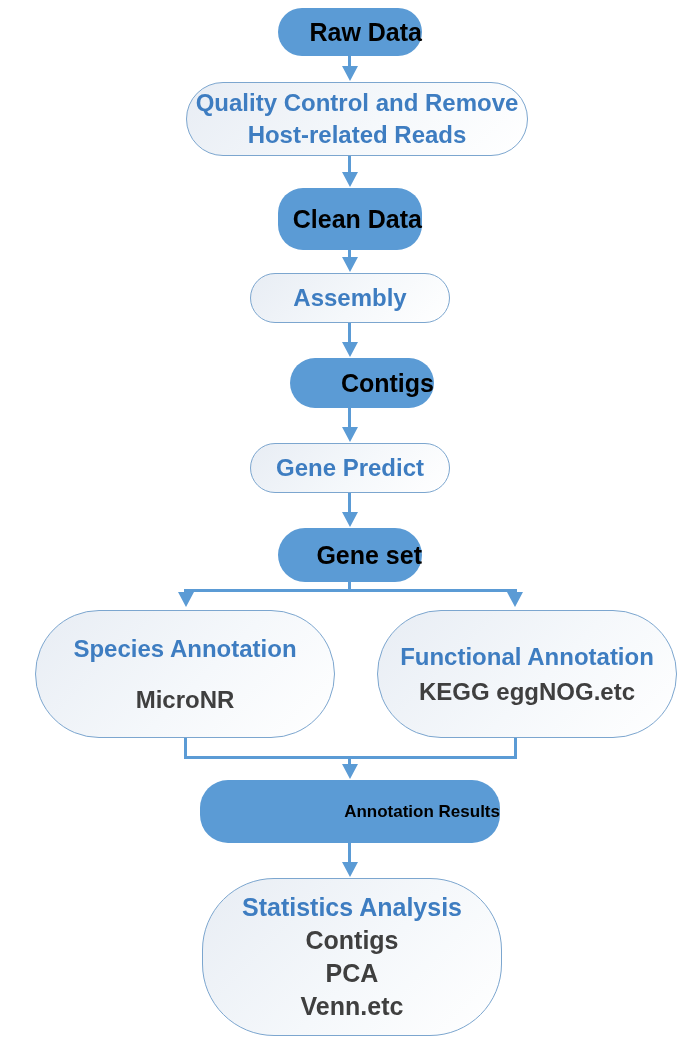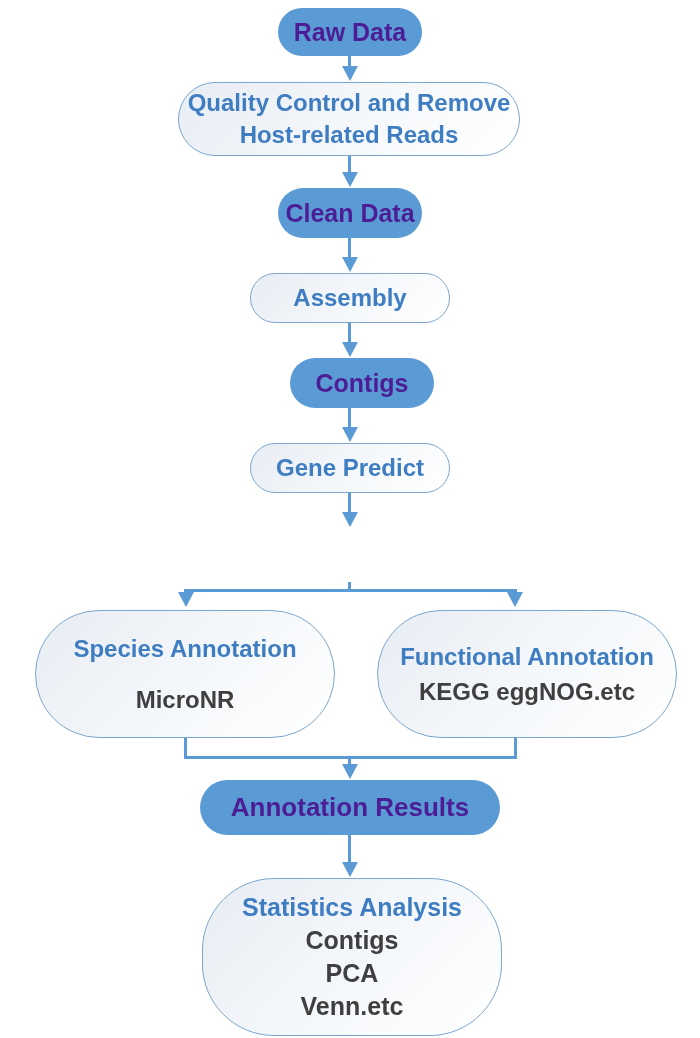--- a/index.html
+++ b/index.html
@@ -11,21 +11,21 @@
   html,body{margin:0;padding:0;background:#ffffff;}
   #canvas{
     position:relative;width:700px;height:1038px;background:#ffffff;
     font-family:"Liberation Sans", sans-serif;overflow:hidden;
   }
   .pill{
     position:absolute;display:flex;flex-direction:column;align-items:center;justify-content:center;
     text-align:center;font-weight:bold;box-sizing:border-box;
   }
   .pill-solid{
-    background:var(--accent);color:#4c1d95;
+    background:var(--accent);color:#000000;align-items:flex-end;
   }
   .pill-outline{
     background:linear-gradient(135deg,#e8edf4 0%,#f5f8fb 55%,#ffffff 100%);
     border:1px solid var(--outline-border);
     color:var(--heading-text);
   }
   .sub{color:var(--dark-text);}
   .vline{position:absolute;width:3px;background:var(--accent);}
   .hline{position:absolute;height:3px;background:var(--accent);}
   .arrowhead{
@@ -39,29 +39,29 @@
 
 <div id="canvas">
 
   <div class="pill pill-solid" style="left:278px;top:8px;width:144px;height:48px;border-radius:24px;font-size:25px;">
     <span>Raw Data</span>
   </div>
 
   <div class="vline" style="left:348px;top:56px;height:11px;"></div>
   <div class="arrowhead" style="left:342px;top:66px;"></div>
 
-  <div class="pill pill-outline" style="left:178px;top:82px;width:342px;height:74px;border-radius:37px;font-size:24px;line-height:32px;">
+  <div class="pill pill-outline" style="left:186px;top:82px;width:342px;height:74px;border-radius:37px;font-size:24px;line-height:32px;">
     <span>Quality Control and Remove</span>
     <span>Host-related Reads</span>
   </div>
 
   <div class="vline" style="left:348px;top:156px;height:17px;"></div>
   <div class="arrowhead" style="left:342px;top:172px;"></div>
 
-  <div class="pill pill-solid" style="left:278px;top:188px;width:144px;height:50px;border-radius:25px;font-size:25px;">
+  <div class="pill pill-solid" style="left:278px;top:188px;width:144px;height:62px;border-radius:25px;font-size:25px;">
     <span>Clean Data</span>
   </div>
 
   <div class="vline" style="left:348px;top:238px;height:20px;"></div>
   <div class="arrowhead" style="left:342px;top:257px;"></div>
 
   <div class="pill pill-outline" style="left:250px;top:273px;width:200px;height:50px;border-radius:25px;font-size:24px;align-items:center;">
     <span>Assembly</span>
   </div>
 
@@ -75,20 +75,23 @@
   <div class="vline" style="left:348px;top:408px;height:20px;"></div>
   <div class="arrowhead" style="left:342px;top:427px;"></div>
 
   <div class="pill pill-outline" style="left:250px;top:443px;width:200px;height:50px;border-radius:25px;font-size:24px;">
     <span>Gene Predict</span>
   </div>
 
   <div class="vline" style="left:348px;top:493px;height:20px;"></div>
   <div class="arrowhead" style="left:342px;top:512px;"></div>
 
+  <div class="pill pill-solid" style="left:278px;top:528px;width:144px;height:54px;border-radius:27px;font-size:25px;">
+    <span>Gene set</span>
+  </div>
 
   <div class="vline" style="left:348px;top:582px;height:9px;"></div>
   <div class="hline" style="left:184px;top:589px;width:333px;"></div>
   <div class="arrowhead" style="left:178px;top:592px;"></div>
   <div class="arrowhead" style="left:507px;top:592px;"></div>
 
   <div class="pill pill-outline" style="left:35px;top:610px;width:300px;height:128px;border-radius:64px;font-size:24px;line-height:35px;gap:16px;">
     <span>Species Annotation</span>
     <span class="sub">MicroNR</span>
   </div>
@@ -97,21 +100,21 @@
     <span>Functional Annotation</span>
     <span class="sub">KEGG eggNOG.etc</span>
   </div>
 
   <div class="vline" style="left:184px;top:738px;height:21px;"></div>
   <div class="vline" style="left:514px;top:738px;height:21px;"></div>
   <div class="hline" style="left:184px;top:756px;width:333px;"></div>
   <div class="vline" style="left:348px;top:758px;height:7px;"></div>
   <div class="arrowhead" style="left:342px;top:764px;"></div>
 
-  <div class="pill pill-solid" style="left:200px;top:780px;width:300px;height:55px;border-radius:28px;font-size:26px;">
+  <div class="pill pill-solid" style="left:200px;top:780px;width:300px;height:63px;border-radius:28px;font-size:17px;">
     <span>Annotation Results</span>
   </div>
 
   <div class="vline" style="left:348px;top:835px;height:27px;"></div>
   <div class="arrowhead" style="left:342px;top:862px;"></div>
 
   <div class="pill pill-outline" style="left:202px;top:878px;width:300px;height:158px;border-radius:72px;font-size:25px;line-height:33px;align-items:center;">
     <span>Statistics Analysis</span>
     <span class="sub">Contigs</span>
     <span class="sub">PCA</span>

